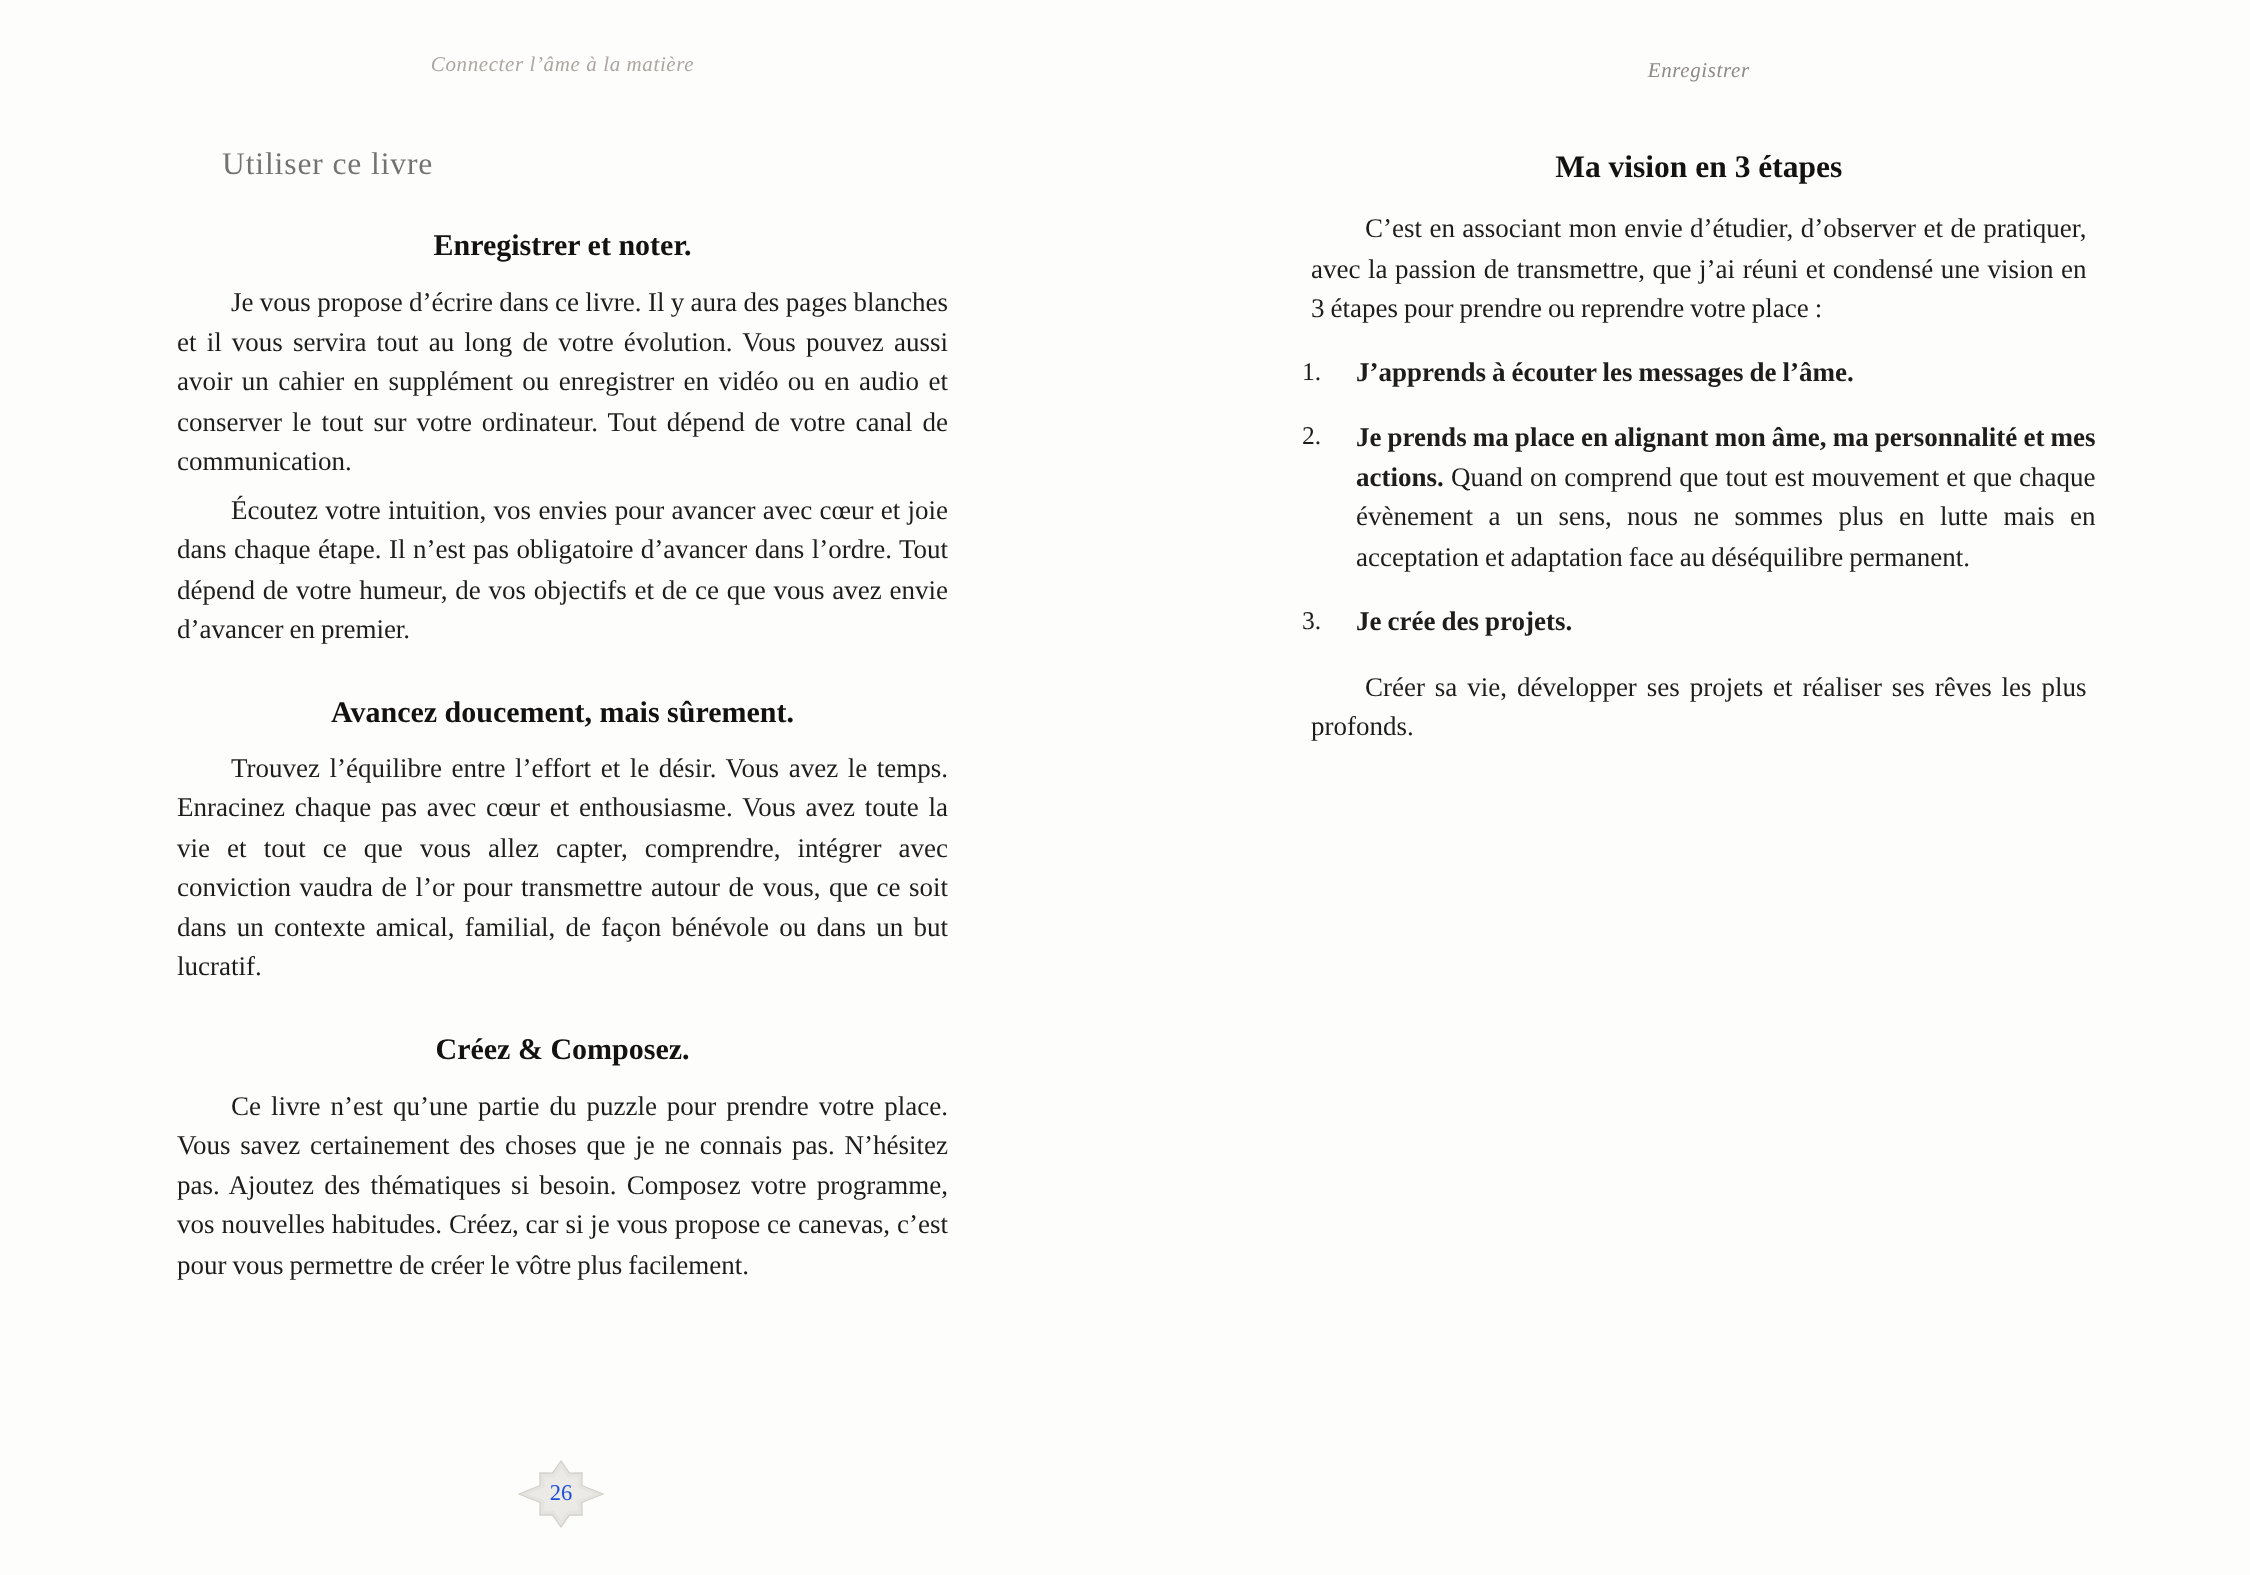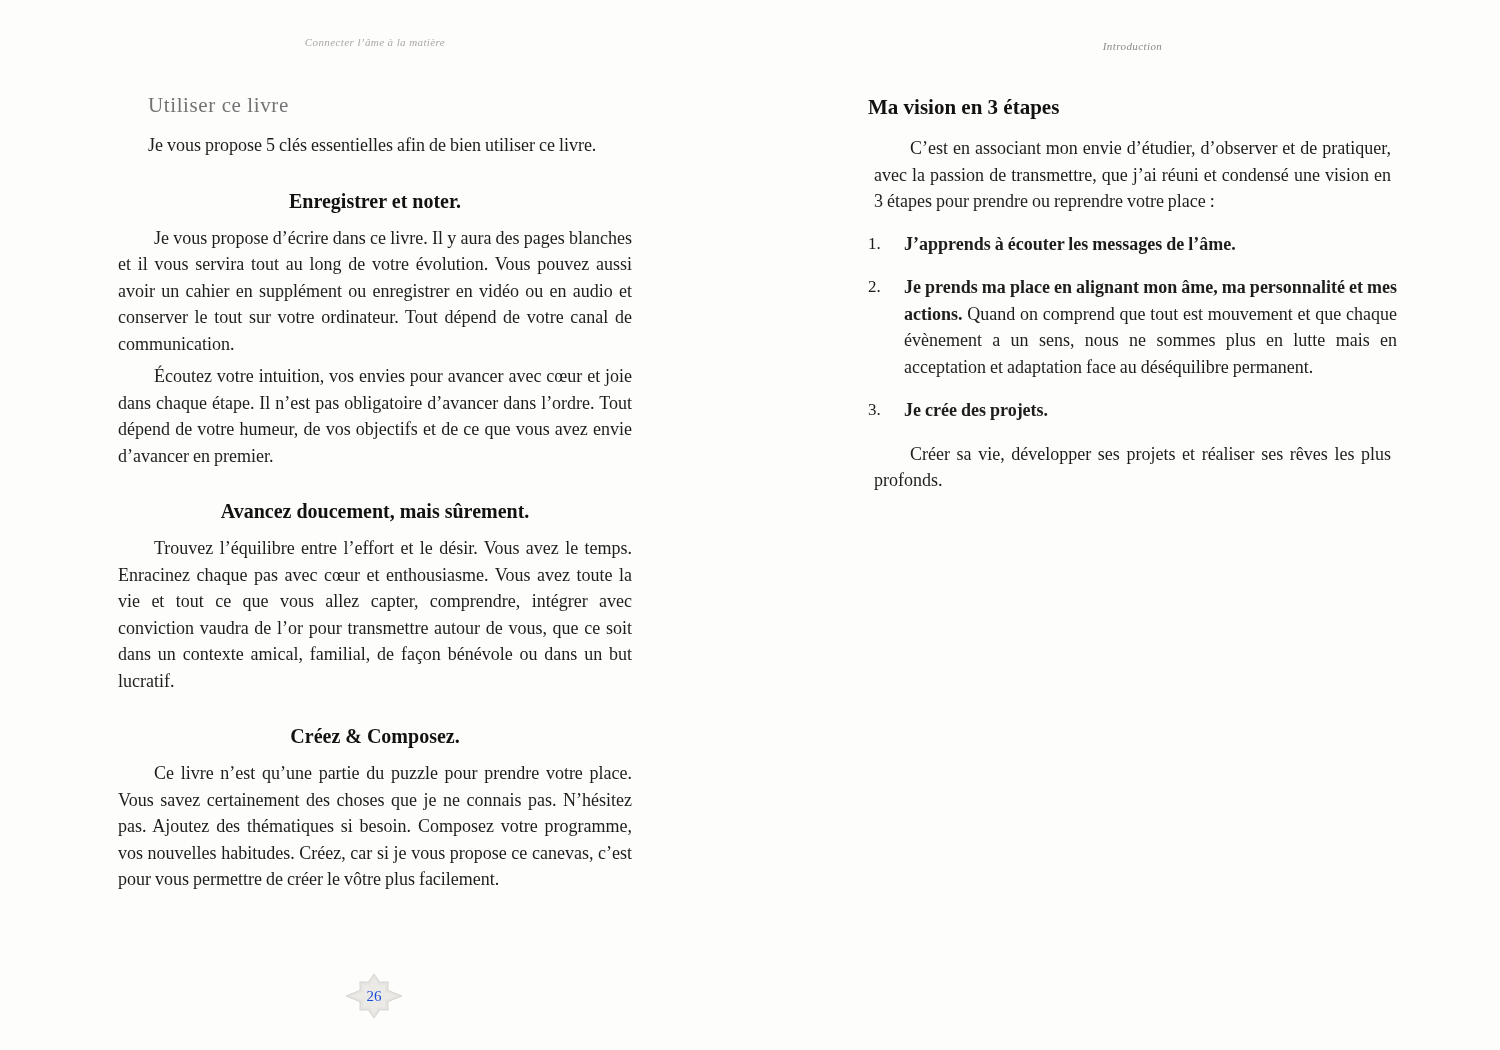--- a/index.html
+++ b/index.html
@@ -19,21 +19,21 @@
   .col {
     position: absolute;
     top: 0;
   }
   .col-left  { left: 112px; width: 526px; }
   .col-right { left: 868px; width: 529px; }
 
   .running-header {
     text-align: center;
     font-style: italic;
-    font-size: 11px;
+    font-size: 14px;
     letter-spacing: 0.4px;
   }
   .rh-left  { margin-top: 36px; color: #aba7a2; }
   .rh-right { margin-top: 40px; color: #8d8a85; }
 
   .chapter-sub {
     margin: 45px 0 0 36px;
     font-size: 21px;
     font-weight: normal;
     color: #737373;
@@ -60,20 +60,21 @@
     line-height: 26.5px;
     text-align: justify;
     text-indent: 36px;
     word-spacing: -0.5px;
   }
 
   .vision-title {
     margin: 43px 0 15px;
     font-size: 21px;
     font-weight: bold;
+    text-align: center;
     color: #131210;
   }
   .olist { margin-top: 16px; }
   .list-item {
     display: flex;
     margin-bottom: 17px;
   }
   .num {
     flex: none;
     width: 36px;
@@ -113,36 +114,35 @@
 </head>
 <body>
 
 <div class="book">
 
   <section class="col col-left">
     <div class="running-header rh-left">Connecter l’âme à la matière</div>
 
     <h2 class="chapter-sub">Utiliser ce livre</h2>
 
-    <p class="intro-line">Je vous propose 5 clés essentielles afin de bien utiliser ce livre.</p>
 
     <h3 class="sec-title">Enregistrer et noter.</h3>
     <p class="body-text">Je vous propose d’écrire dans ce livre. Il y aura des pages blanches et il vous servira tout au long de votre évolution. Vous pouvez aussi avoir un cahier en supplément ou enregistrer en vidéo ou en audio et conserver le tout sur votre ordinateur. Tout dépend de votre canal de communication.</p>
 
     <p class="body-text">Écoutez votre intuition, vos envies pour avancer avec cœur et joie dans chaque étape. Il n’est pas obligatoire d’avancer dans l’ordre. Tout dépend de votre humeur, de vos objectifs et de ce que vous avez envie d’avancer en premier.</p>
 
     <h3 class="sec-title">Avancez doucement, mais sûrement.</h3>
     <p class="body-text">Trouvez l’équilibre entre l’effort et le désir. Vous avez le temps. Enracinez chaque pas avec cœur et enthousiasme. Vous avez toute la vie et tout ce que vous allez capter, comprendre, intégrer avec conviction vaudra de l’or pour transmettre autour de vous, que ce soit dans un contexte amical, familial, de façon bénévole ou dans un but lucratif.</p>
 
     <h3 class="sec-title">Créez &amp; Composez.</h3>
     <p class="body-text">Ce livre n’est qu’une partie du puzzle pour prendre votre place. Vous savez certainement des choses que je ne connais pas. N’hésitez pas. Ajoutez des thématiques si besoin. Composez votre programme, vos nouvelles habitudes. Créez, car si je vous propose ce canevas, c’est pour vous permettre de créer le vôtre plus facilement.</p>
   </section>
 
   <section class="col col-right">
-    <div class="running-header rh-right">Introduction</div>
+    <div class="running-header rh-right">Enregistrer</div>
 
     <h2 class="vision-title">Ma vision en 3 étapes</h2>
 
     <p class="body-text">C’est en associant mon envie d’étudier, d’observer et de pratiquer, avec la passion de transmettre, que j’ai réuni et condensé une vision en 3 étapes pour prendre ou reprendre votre place :</p>
 
     <div class="olist">
       <div class="list-item">
         <span class="num">1.</span>
         <div class="item-body"><b>J’apprends à écouter les messages de l’âme.</b><span></span></div>
       </div>

